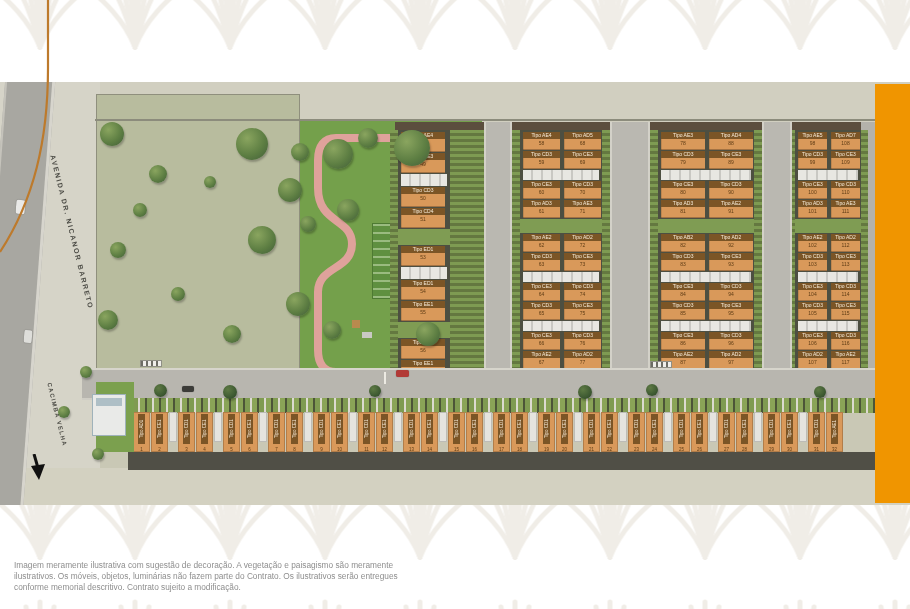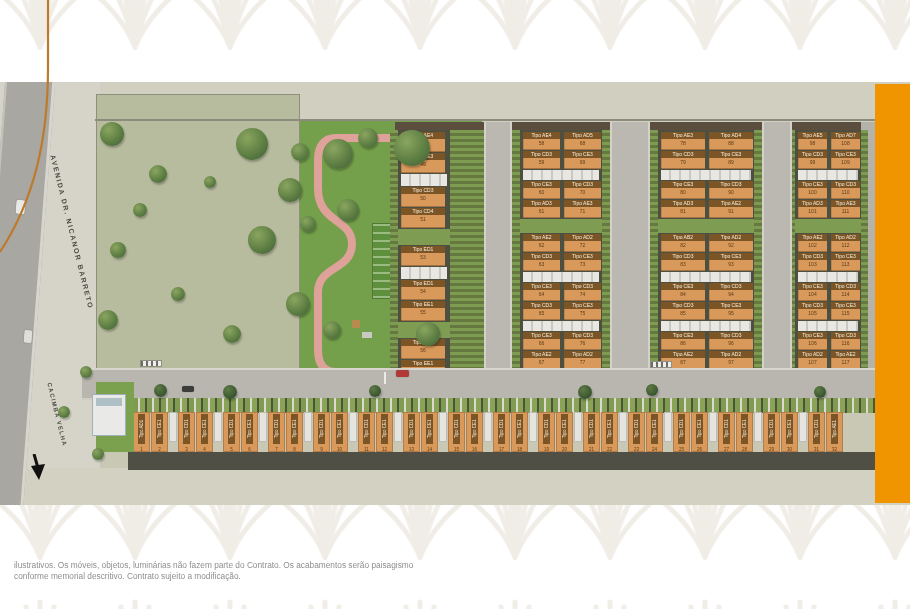--- a/index.html
+++ b/index.html
@@ -631,15 +631,16 @@
     </div>
 
   <div class="abs accent-bar" style="background: rgb(240, 149, 0);"></div>
 </div>
 
 <svg id="deco-arc" width="300" height="300">
   <path d="M48,0 L48,68 C48,140 34,200 0,252" fill="none" stroke="#bd7a2c" stroke-width="2.2"></path>
 </svg>
 
 <div id="disclaimer">
-  <span>ilustrativos. Os móveis, objetos, luminárias não fazem parte do Contrato. Os acabamentos serão paisagismo</span>
+  <span>Imagem meramente ilustrativa com sugestão de decoração. A vegetação e paisagismo são meramente</span>
+  <span>ilustrativos. Os móveis, objetos, luminárias não fazem parte do Contrato. Os ilustrativos serão entregues</span>
   <span>conforme memorial descritivo. Contrato sujeito a modificação.</span>
 </div>
 
 </body></html>

